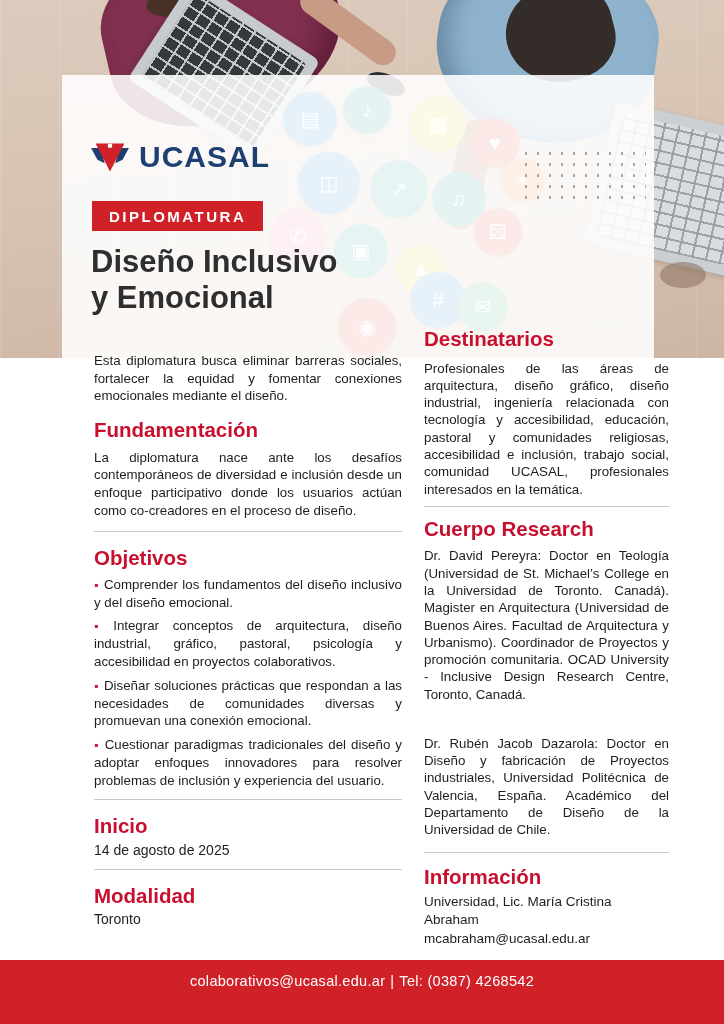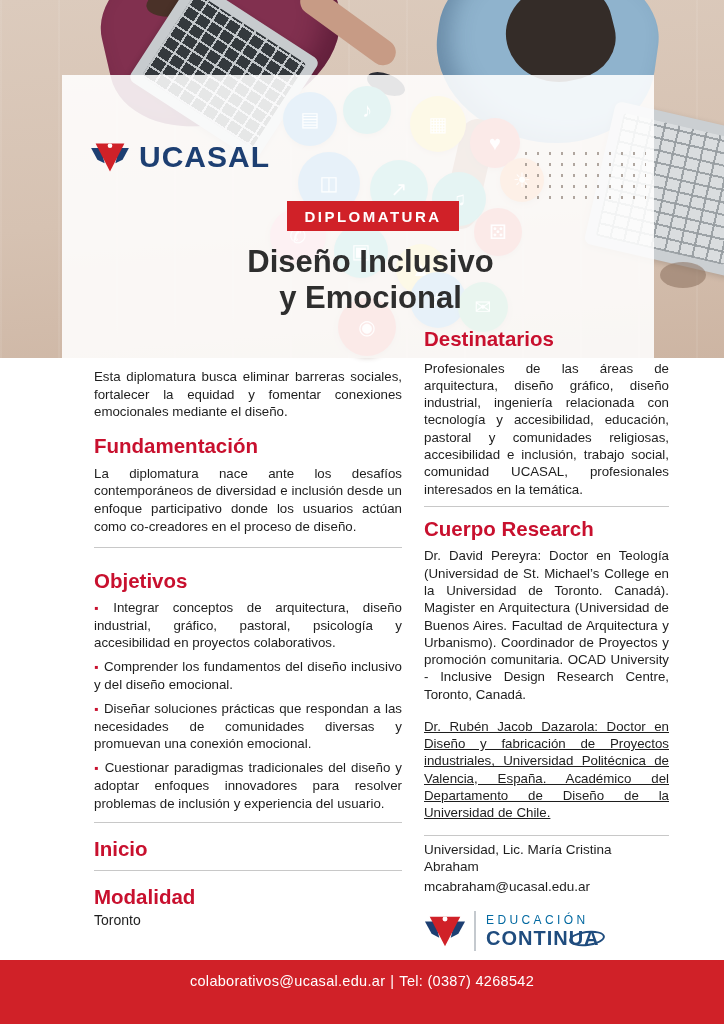--- a/index.html
+++ b/index.html
@@ -54,64 +54,63 @@
   .c11 { left:396px; top:244px; width:50px; height:50px; background:#EFC93F; }
   .c12 { left:410px; top:272px; width:56px; height:56px; background:#3C8FCB; }
   .c13 { left:338px; top:298px; width:58px; height:58px; background:#DD5147; }
   .c14 { left:458px; top:282px; width:50px; height:50px; background:#4DAE7E; }
   .c15 { left:500px; top:158px; width:44px; height:44px; background:#E8823C; }
 
   
   .card {
     position:absolute; left:62px; top:75px; width:592px; height:283px; z-index:2;
     background:rgba(255,255,255,0.88);
-    text-align:center;
   }
   .logo-row { display:flex; align-items:center; margin:64px 0 0 28px; }
   .logo-mark { width:40px; height:36px; }
   .logo-text { font-size:30px; font-weight:bold; color:#1D3F72; letter-spacing:1px; margin-left:9px; }
   .badge {
     display:inline-block; margin:26px 0 0 30px; padding:7px 17px 6px;
     background:#D02128; color:#fff; font-size:15px; font-weight:bold; letter-spacing:2.5px;
   }
   .title { margin:13px 4px 0 29px; font-size:31px; line-height:36px; font-weight:bold; color:#2E2E2E; }
 
   .dots {
     position:absolute; left:520px; top:148px; width:126px; height:52px; z-index:3;
     background-image:radial-gradient(circle,#A39890 1.2px, rgba(0,0,0,0) 1.5px);
     background-size:12px 11px; opacity:.85;
   }
 
   
   .col { position:absolute; z-index:3; }
-  .col-left  { left:94px;  top:368px; width:308px; }
+  .col-left  { left:94px;  top:352px; width:308px; }
   .col-right { left:424px; top:327px; width:245px; }
   .col p { font-size:13.3px; line-height:1.33; text-align:justify; color:#1E1E1E; }
   .col-right p { line-height:1.3; }
   h2 { font-size:20.5px; line-height:1.15; font-weight:bold; color:#C8102E; }
   .sep { border:none; border-top:1px solid #C8C8C8; height:0; }
 
   .h-fund { margin-top:13px; }
   .p-fund { margin-top:7px; }
   .sep-1  { margin-top:12px; }
-  .h-obj  { margin-top:21px; }
+  .h-obj  { margin-top:14px; }
   .bullet { margin-top:6px; }
   .bullet:first-of-type { margin-top:5px; }
   .bullet-mark { color:#C8102E; font-size:12px; margin-right:5px; }
   .sep-2  { margin-top:10px; }
   .h-inicio { margin-top:14px; }
   .p-value  { margin-top:3px; font-size:14px !important; line-height:18px; text-align:left !important; }
   .sep-3  { margin-top:9px; }
   .h-mod  { margin-top:14px; }
 
   .p-dest { margin-top:9px; }
   .sep-4  { margin-top:8px; }
   .h-cd   { margin-top:10px; }
   .p-doc1 { margin-top:7px; }
-  .p-doc2 { margin-top:15px;text-decoration:underline; }
+  .p-doc2 { margin-top:32px; }
   .sep-5  { margin-top:13px; }
   .h-info { margin-top:12px; }
   .p-coord { margin-top:5px; font-size:13.5px !important; text-align:left !important; line-height:18px; }
   .p-email { margin-top:2px; font-size:13.5px !important; text-align:left !important; line-height:18px; }
 
   
   .continua { display:flex; align-items:center; margin-top:16px; }
   .continua .logo-mark { width:42px; height:40px; }
   .continua-divider { width:2px; height:40px; background:#C4C9CE; margin:0 10px 0 8px; }
   .continua-line1 { font-size:12px; letter-spacing:3.4px; color:#0369a1; font-weight:normal; }
@@ -219,47 +218,49 @@
 
   <div class="col col-left">
     <p class="p-intro">Esta diplomatura busca eliminar barreras sociales, fortalecer la equidad y fomentar conexiones emocionales mediante el diseño.</p>
 
     <h2 class="h-fund">Fundamentación</h2>
     <p class="p-fund">La diplomatura nace ante los desafíos contemporáneos de diversidad e inclusión desde un enfoque participativo donde los usuarios actúan como co-creadores en el proceso de diseño.</p>
 
     <hr class="sep sep-1">
 
     <h2 class="h-obj">Objetivos</h2>
+    <p class="bullet"><span class="bullet-mark">▪</span><span>Comprender los fundamentos del diseño inclusivo y del diseño emocional.</span></p>
     <p class="bullet"><span class="bullet-mark">▪</span><span>Integrar conceptos de arquitectura, diseño industrial, gráfico, pastoral, psicología y accesibilidad en proyectos colaborativos.</span></p>
-    <p class="bullet"><span class="bullet-mark">▪</span><span>Comprender los fundamentos del diseño inclusivo y del diseño emocional.</span></p>
     <p class="bullet"><span class="bullet-mark">▪</span><span>Diseñar soluciones prácticas que respondan a las necesidades de comunidades diversas y promuevan una conexión emocional.</span></p>
     <p class="bullet"><span class="bullet-mark">▪</span><span>Cuestionar paradigmas tradicionales del diseño y adoptar enfoques innovadores para resolver problemas de inclusión y experiencia del usuario.</span></p>
 
     <hr class="sep sep-2">
 
     <h2 class="h-inicio">Inicio</h2>
+    <p class="p-value">14 de agosto de 2025</p>
 
     <hr class="sep sep-3">
 
     <h2 class="h-mod">Modalidad</h2>
     <p class="p-value">Toronto</p>
   </div>
 
   <div class="col col-right">
     <h2>Destinatarios</h2>
     <p class="p-dest">Profesionales de las áreas de arquitectura, diseño gráfico, diseño industrial, ingeniería relacionada con tecnología y accesibilidad, educación, pastoral y comunidades religiosas, accesibilidad e inclusión, trabajo social, comunidad UCASAL, profesionales interesados en la temática.</p>
 
     <hr class="sep sep-4">
 
     <h2 class="h-cd">Cuerpo Research</h2>
     <p class="p-doc1">Dr. David Pereyra: Doctor en Teología (Universidad de St. Michael’s College en la Universidad de Toronto. Canadá). Magister en Arquitectura (Universidad de Buenos Aires. Facultad de Arquitectura y Urbanismo). Coordinador de Proyectos y promoción comunitaria. OCAD University - Inclusive Design Research Centre, Toronto, Canadá.</p>
     <p class="p-doc2">Dr. Rubén Jacob Dazarola: Doctor en Diseño y fabricación de Proyectos industriales, Universidad Politécnica de Valencia, España. Académico del Departamento de Diseño de la Universidad de Chile.</p>
 
     <hr class="sep sep-5">
 
+    <h2 class="h-info">Información</h2>
     <p class="p-coord">Universidad, Lic. María Cristina Abraham</p>
     <p class="p-email">mcabraham@ucasal.edu.ar</p>
 
     <div class="continua">
       <svg class="logo-mark" viewBox="0 0 44 40">
         <polygon points="1,10 12,10 16,27 8,23" fill="#1D3F72"></polygon>
         <polygon points="43,10 32,10 28,27 36,23" fill="#1D3F72"></polygon>
         <polygon points="6,5 38,5 22,36" fill="#D02128"></polygon>
         <circle cx="22" cy="7.5" r="2.6" fill="#ffffff"></circle>
       </svg>

